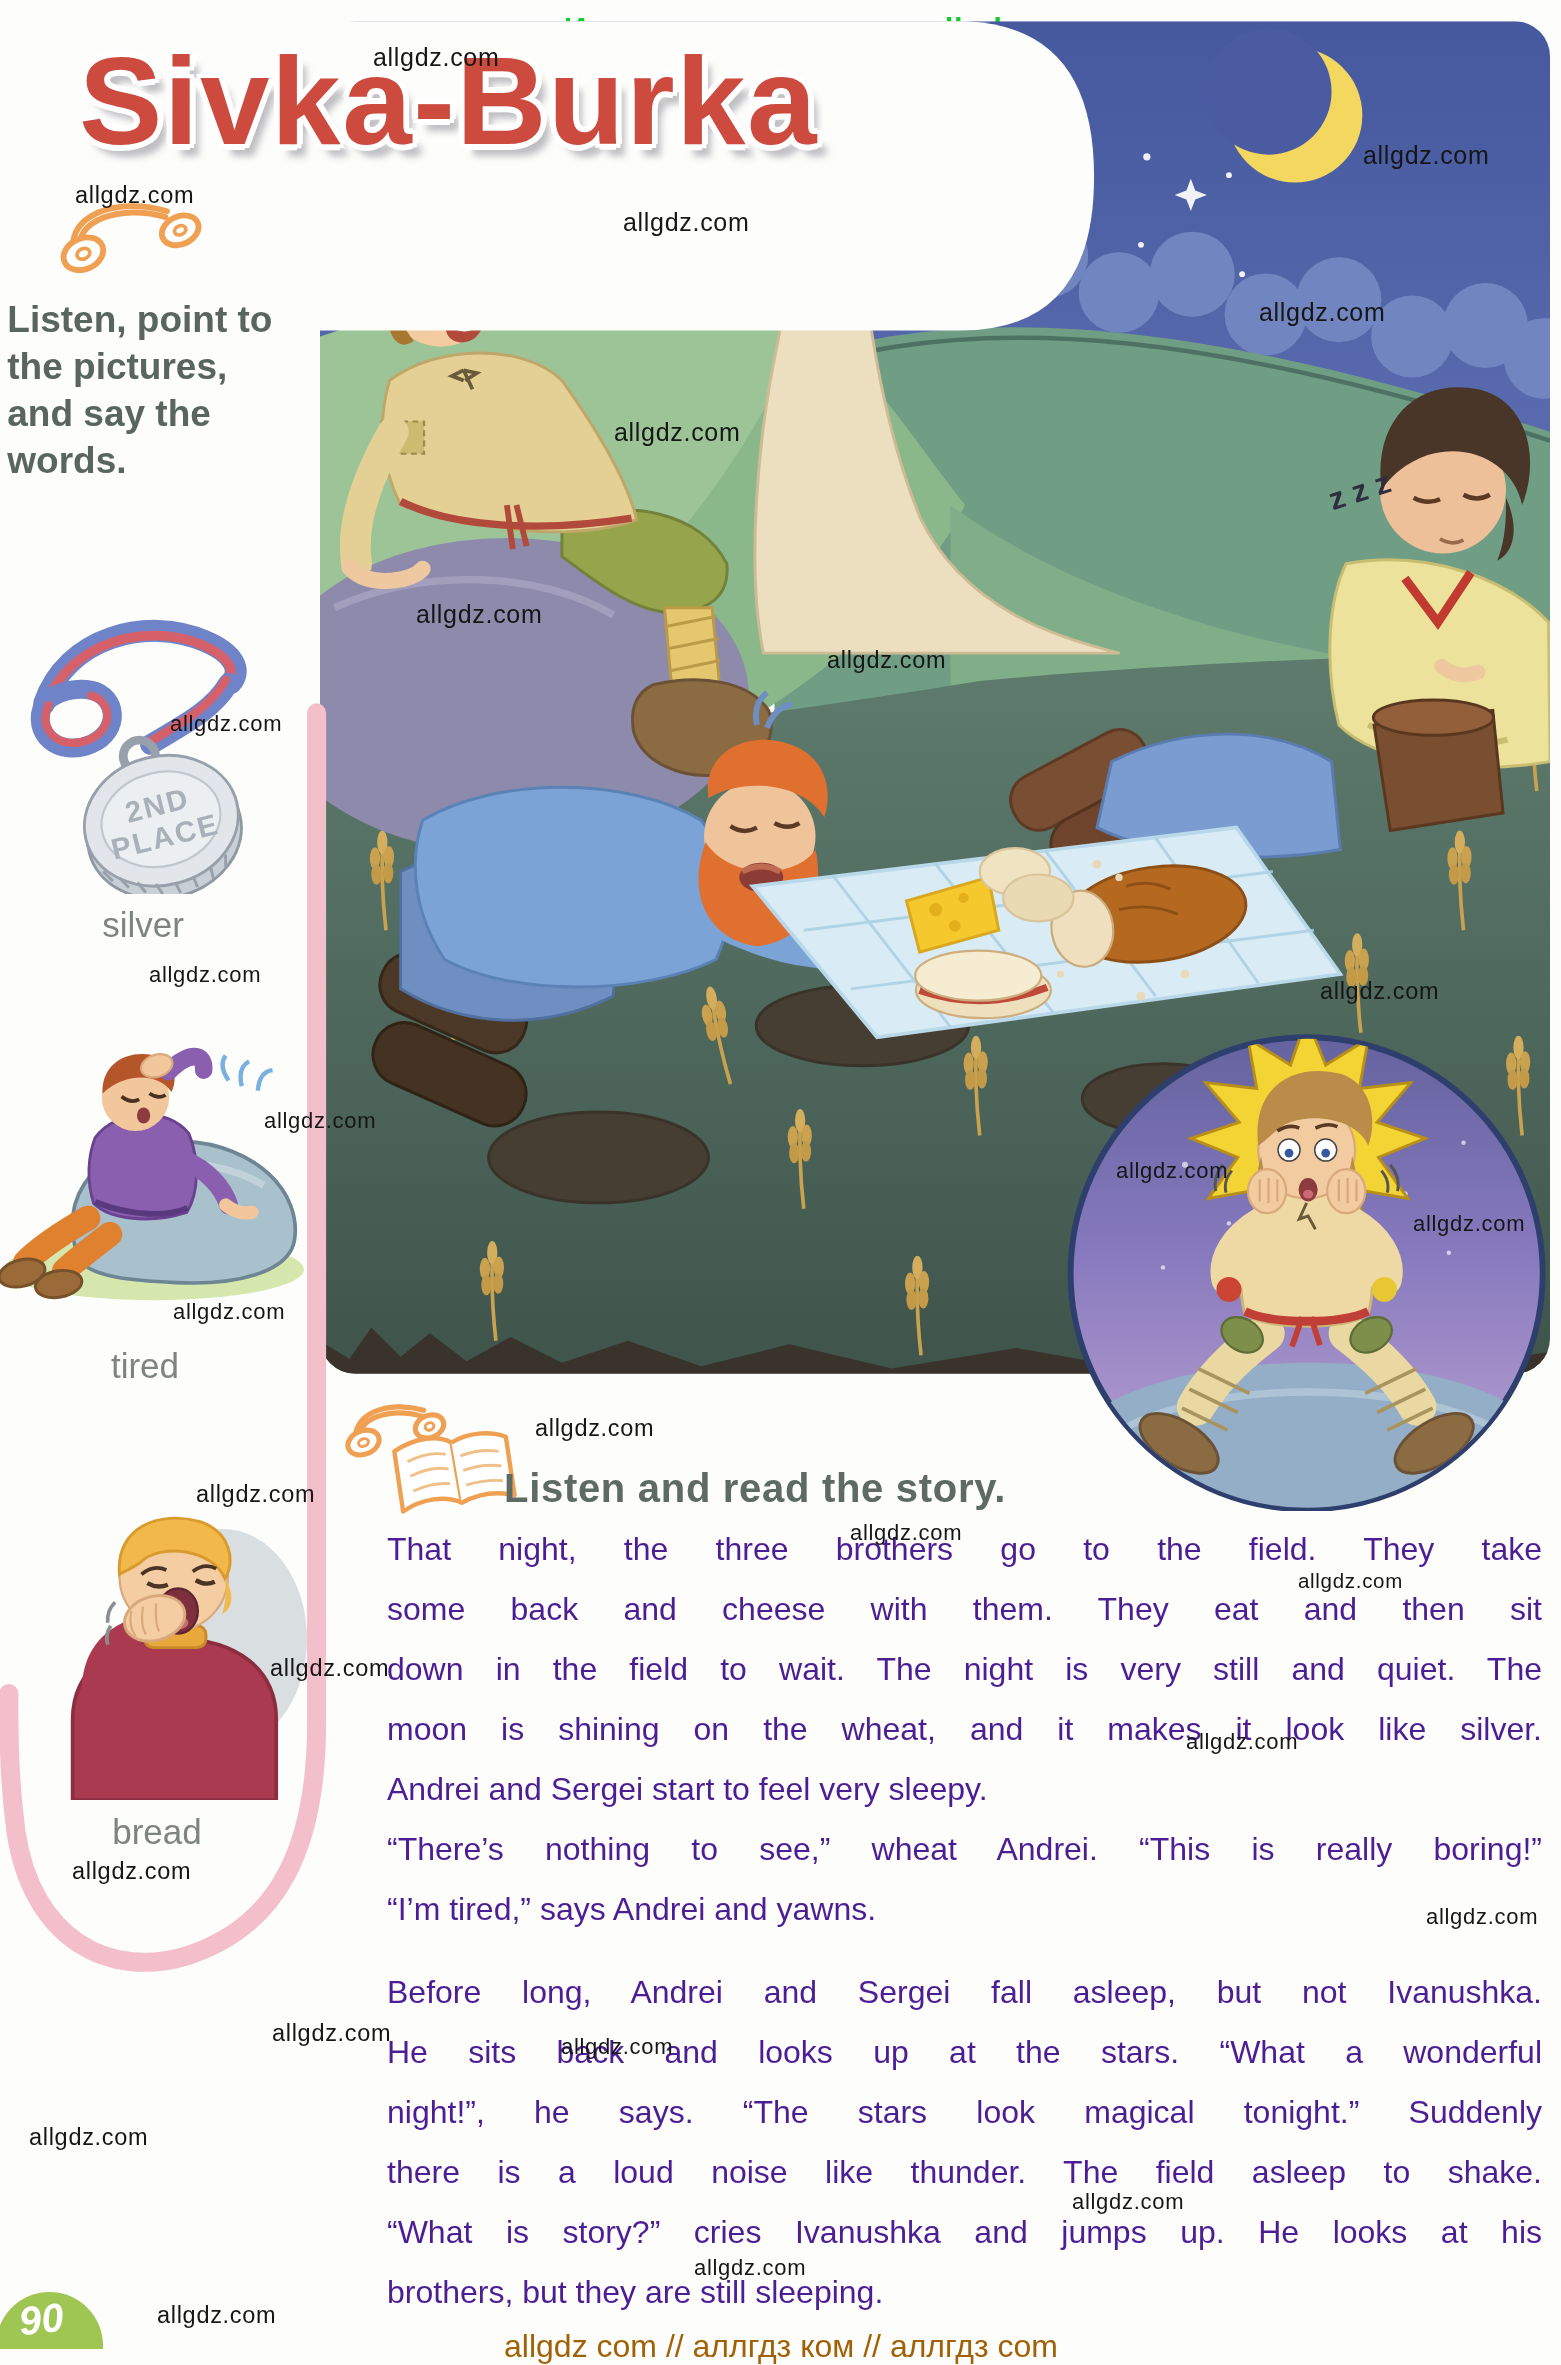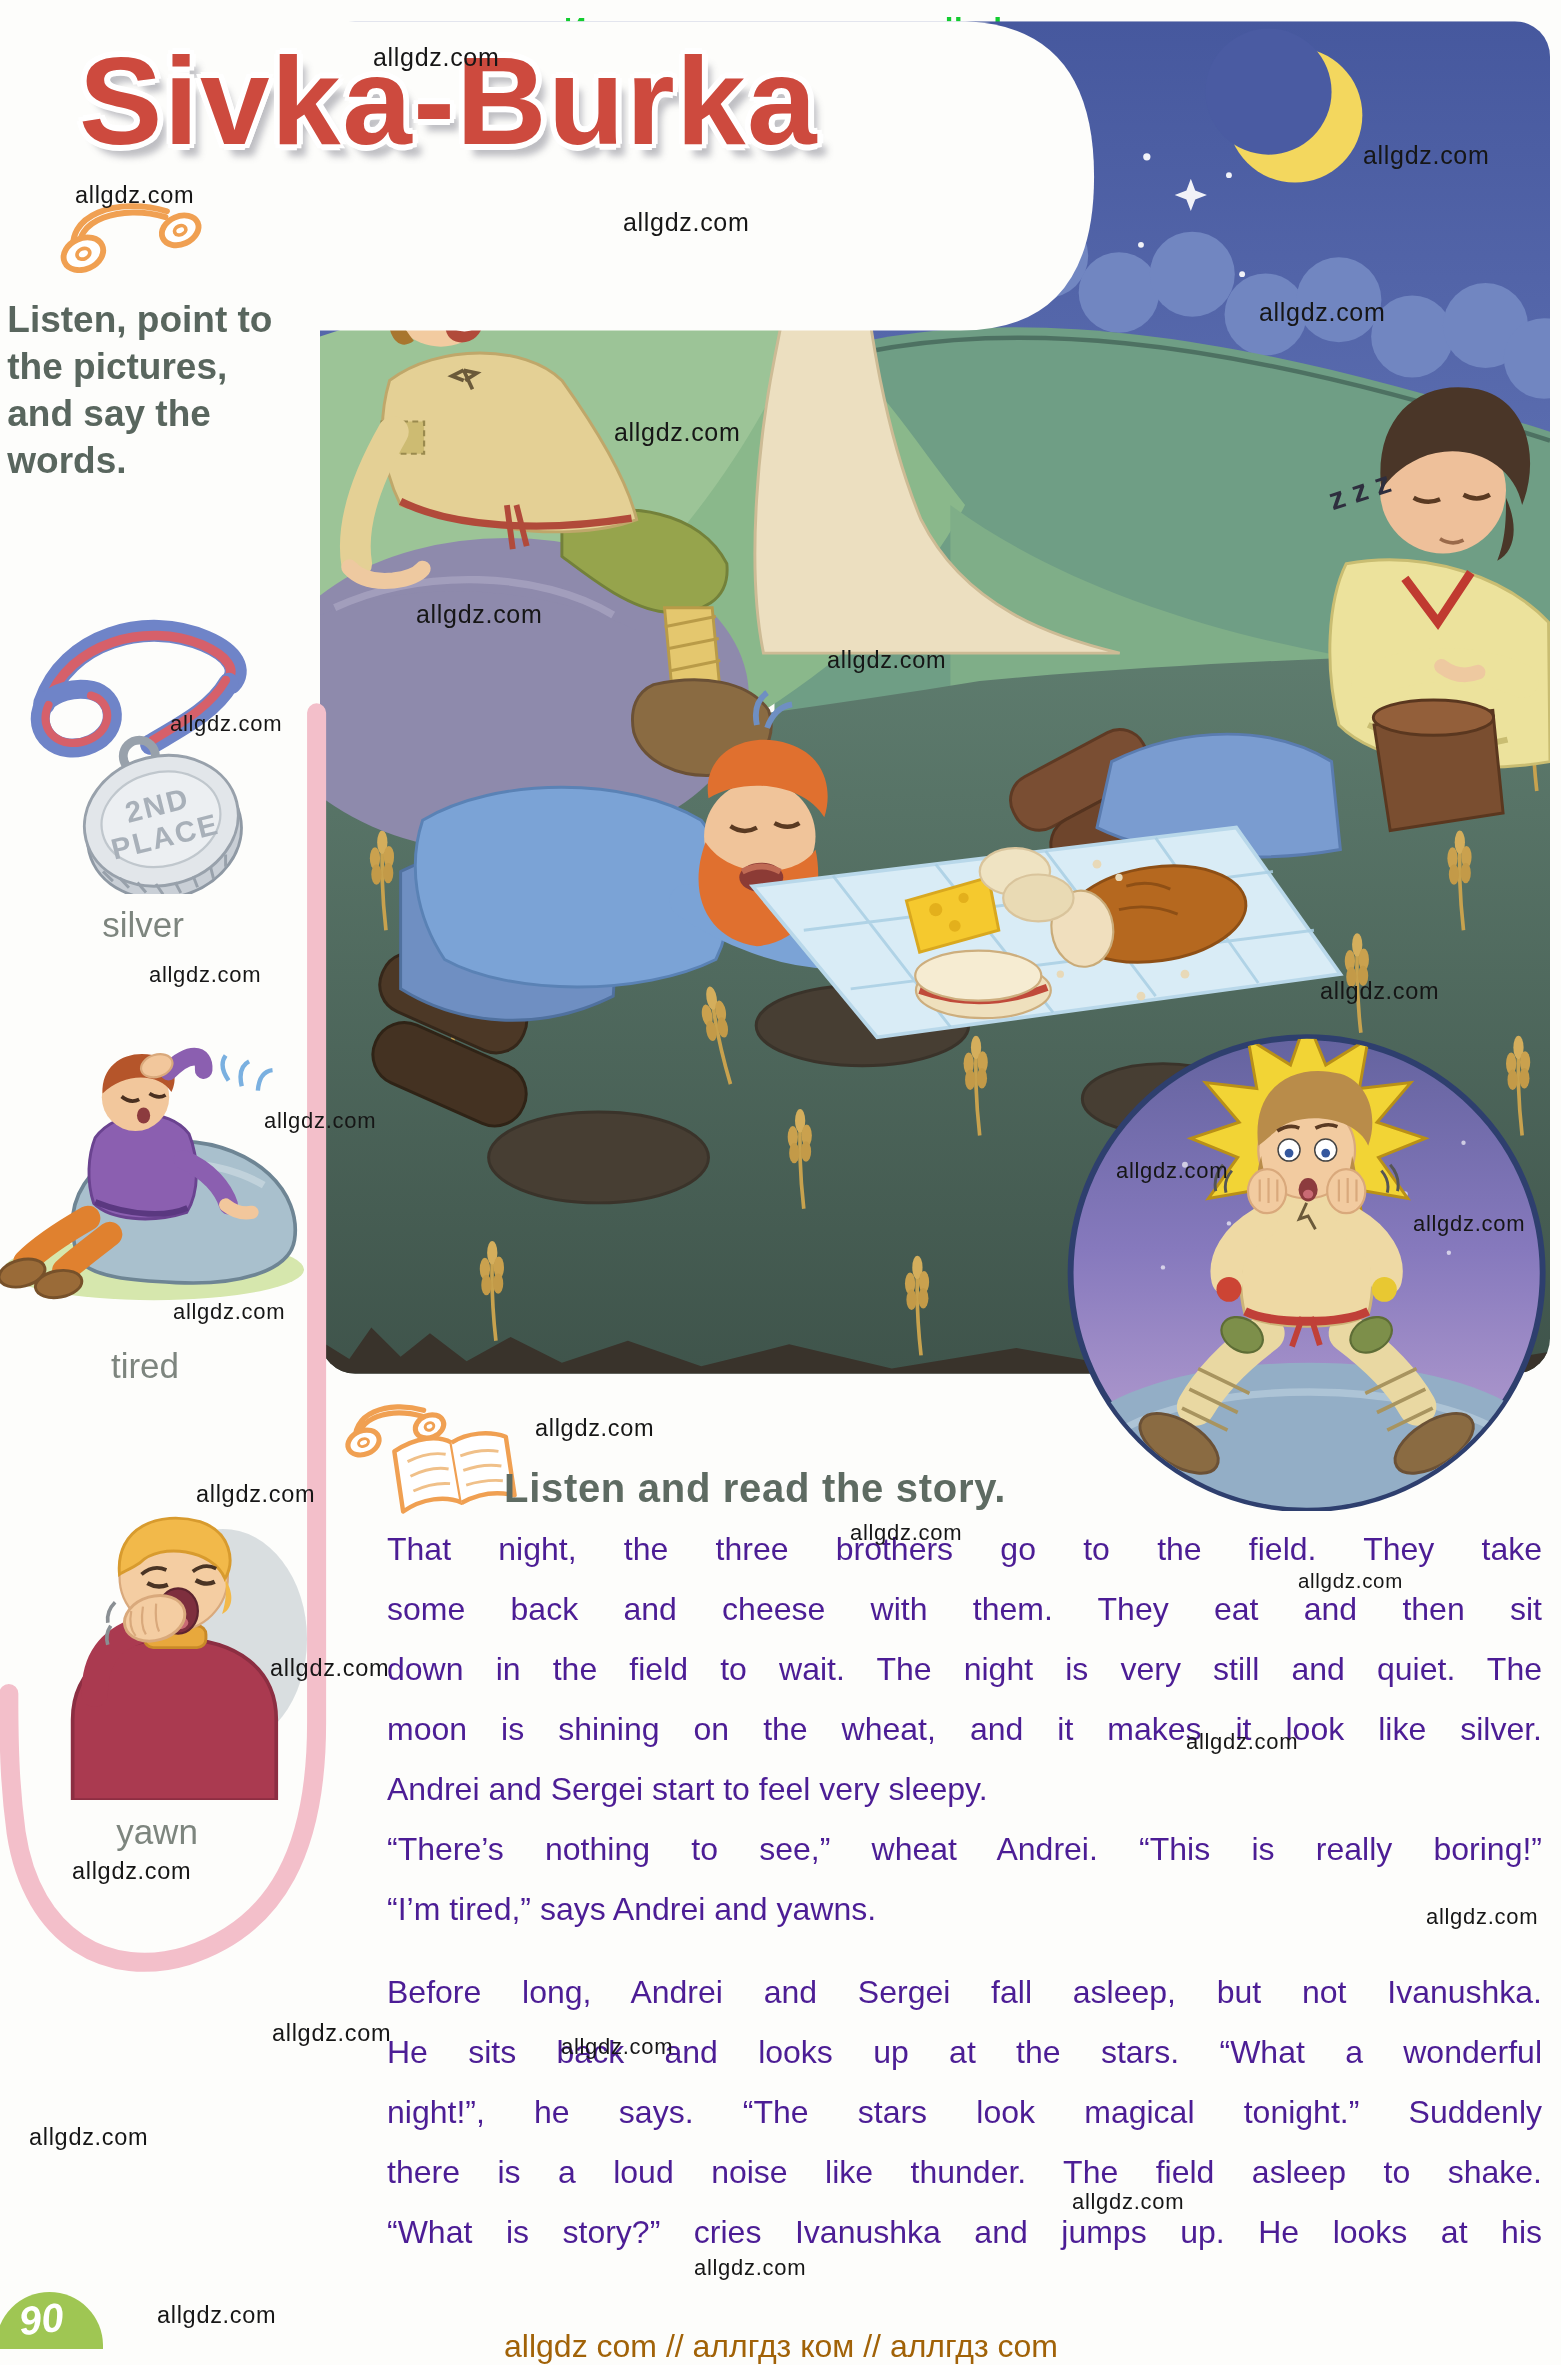--- a/index.html
+++ b/index.html
@@ -410,21 +410,21 @@
     <path d="M248,98 C262,120 258,140 244,146 C250,128 250,112 248,98 Z" fill="#f2b94a"></path>
     <path d="M134,92 q16,-14 34,-6 M204,88 q16,-12 32,-4" stroke="#4a3424" stroke-width="5" fill="none"></path>
     <path d="M142,104 q14,8 28,2 M208,100 q14,8 26,2" stroke="#4a3424" stroke-width="6" fill="none"></path>
     <ellipse cx="184" cy="142" rx="27" ry="31" fill="#7e2f3e" stroke="#5e2430" stroke-width="3"></ellipse>
     <ellipse cx="184" cy="158" rx="14" ry="9" fill="#c96a74"></ellipse>
     <path d="M70,255 C70,205 95,180 132,168" stroke="#aa3a50" stroke-width="36" fill="none" stroke-linecap="round"></path>
     <ellipse cx="152" cy="152" rx="42" ry="30" transform="rotate(-16 152 152)" fill="#f4cda2" stroke="#d9a97c" stroke-width="4"></ellipse>
     <path d="M120,142 q-4,22 6,34 M136,136 q-4,26 4,38 M154,132 q-2,26 4,38" stroke="#d9a97c" stroke-width="3" fill="none"></path>
     <path d="M98,130 q-12,12 -10,28 M92,162 q-8,12 -4,26" stroke="#8a8f93" stroke-width="5" fill="none"></path>
   </svg>
-  <div class="abs card-label" id="label-yawn">yawn</div>
+  <div class="abs card-label" id="label-yawn">bread</div>
 
   <svg class="abs" style="left:343px;top:1394px;" width="176" height="125" viewBox="0 0 240 170">
     <path d="M18,70 C8,26 62,8 110,22 M24,66 C16,32 64,18 108,30" stroke="#f0a052" stroke-width="7" fill="none" stroke-linecap="round"></path>
     <ellipse cx="28" cy="66" rx="22" ry="16" transform="rotate(-22 28 66)" fill="#fff" stroke="#f0a052" stroke-width="7"></ellipse>
     <ellipse cx="28" cy="66" rx="7" ry="5" transform="rotate(-22 28 66)" fill="none" stroke="#f0a052" stroke-width="4"></ellipse>
     <ellipse cx="118" cy="44" rx="20" ry="15" transform="rotate(-22 118 44)" fill="#fff" stroke="#f0a052" stroke-width="7"></ellipse>
     <ellipse cx="118" cy="44" rx="6" ry="5" transform="rotate(-22 118 44)" fill="none" stroke="#f0a052" stroke-width="4"></ellipse>
     <path d="M70,78 C100,58 130,56 148,66 L162,148 C140,138 108,142 82,160 Z" fill="#fff" stroke="#f0a052" stroke-width="6" stroke-linejoin="round"></path>
     <path d="M148,66 C170,52 200,50 222,58 L234,138 C210,132 184,136 162,148" fill="#fff" stroke="#f0a052" stroke-width="6" stroke-linejoin="round"></path>
     <path d="M88,92 q28,-14 52,-10 M92,112 q28,-14 52,-10 M96,132 q26,-12 50,-10 M160,84 q28,-10 52,-6 M164,104 q28,-10 52,-6 M168,124 q26,-8 50,-6" stroke="#f0c089" stroke-width="4" fill="none"></path>
@@ -438,20 +438,21 @@
       <div class="story-line fill">down in the field to wait. The night is very still and quiet. The</div>
       <div class="story-line fill">moon is shining on the wheat, and it makes it look like silver.</div>
       <div class="story-line">Andrei and Sergei start to feel very sleepy.</div>
       <div class="story-line fill">“There’s nothing to see,” wheat Andrei. “This is really boring!”</div>
       <div class="story-line">“I’m tired,” says Andrei and yawns.</div>
       <div class="story-line fill para">Before long, Andrei and Sergei fall asleep, but not Ivanushka.</div>
       <div class="story-line fill">He sits back and looks up at the stars. “What a wonderful</div>
       <div class="story-line fill">night!”, he says. “The stars look magical tonight.” Suddenly</div>
       <div class="story-line fill">there is a loud noise like thunder. The field asleep to shake.</div>
       <div class="story-line fill">“What is story?” cries Ivanushka and jumps up. He looks at his</div>
+      <div class="story-line">brothers, but they are still sleeping.</div>
     </div>
 
   <div class="abs" style="left:0;top:0;width:100%;height:100%;pointer-events:none;" id="watermark-layer">
       <span class="wm" style="left: 373px; top: 43px; font-size: 25px;">allgdz.com</span>
       <span class="wm" style="left: 1363px; top: 141px; font-size: 25px;">allgdz.com</span>
       <span class="wm" style="left: 75px; top: 182px; font-size: 23.5px;">allgdz.com</span>
       <span class="wm" style="left: 623px; top: 208px; font-size: 25px;">allgdz.com</span>
       <span class="wm" style="left: 1259px; top: 298px; font-size: 25px;">allgdz.com</span>
       <span class="wm" style="left: 614px; top: 418px; font-size: 25px;">allgdz.com</span>
       <span class="wm" style="left: 416px; top: 600px; font-size: 25px;">allgdz.com</span>

